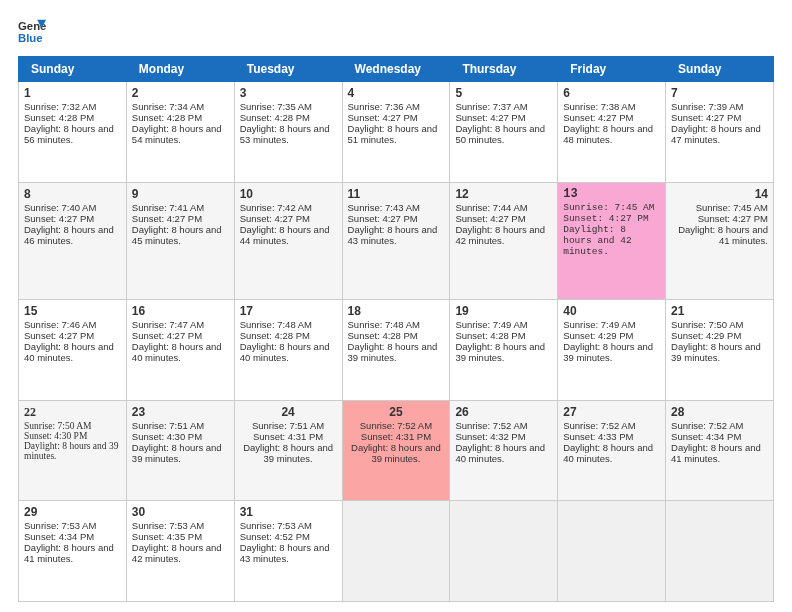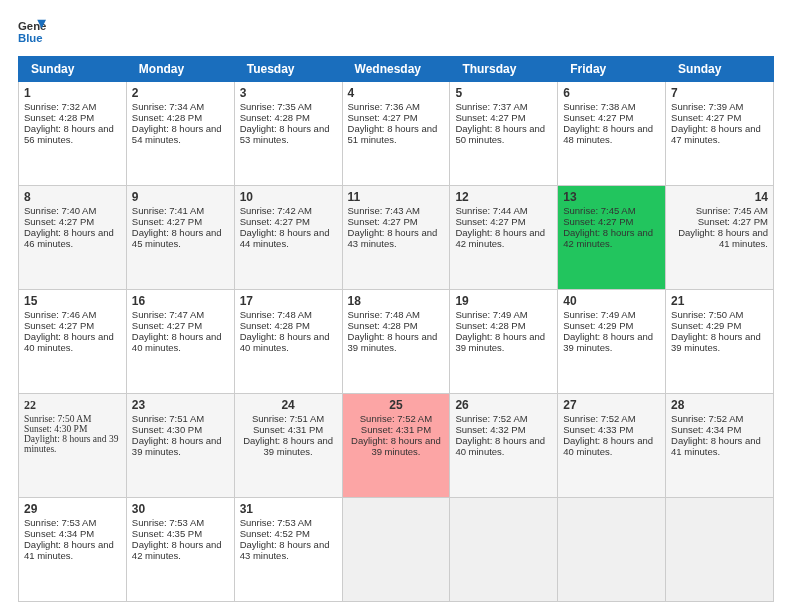--- a/index.html
+++ b/index.html
@@ -125,21 +125,21 @@
           <td><span class="day-num">5</span><span>Sunrise: 7:37 AM</span><br><span>Sunset: 4:27 PM</span><br><span>Daylight: 8 hours and 50 minutes.</span></td>
           <td><span class="day-num">6</span><span>Sunrise: 7:38 AM</span><br><span>Sunset: 4:27 PM</span><br><span>Daylight: 8 hours and 48 minutes.</span></td>
           <td><span class="day-num">7</span><span>Sunrise: 7:39 AM</span><br><span>Sunset: 4:27 PM</span><br><span>Daylight: 8 hours and 47 minutes.</span></td>
         </tr>
         <tr>
           <td style="background: rgb(245, 245, 245);"><span class="day-num">8</span><span>Sunrise: 7:40 AM</span><br><span>Sunset: 4:27 PM</span><br><span>Daylight: 8 hours and 46 minutes.</span></td>
           <td style="background: rgb(245, 245, 245);"><span class="day-num">9</span><span>Sunrise: 7:41 AM</span><br><span>Sunset: 4:27 PM</span><br><span>Daylight: 8 hours and 45 minutes.</span></td>
           <td style="background: rgb(245, 245, 245);"><span class="day-num">10</span><span>Sunrise: 7:42 AM</span><br><span>Sunset: 4:27 PM</span><br><span>Daylight: 8 hours and 44 minutes.</span></td>
           <td style="background: rgb(245, 245, 245);"><span class="day-num">11</span><span>Sunrise: 7:43 AM</span><br><span>Sunset: 4:27 PM</span><br><span>Daylight: 8 hours and 43 minutes.</span></td>
           <td style="background: rgb(245, 245, 245);"><span class="day-num">12</span><span>Sunrise: 7:44 AM</span><br><span>Sunset: 4:27 PM</span><br><span>Daylight: 8 hours and 42 minutes.</span></td>
-          <td style="background: #22c55e;"><span class="day-num">13</span><span>Sunrise: 7:45 AM</span><br><span>Sunset: 4:27 PM</span><br><span>Daylight: 8 hours and 42 minutes.</span></td>
+          <td style="background: #f9a8d4; font-family: Liberation Mono, monospace;"><span class="day-num">13</span><span>Sunrise: 7:45 AM</span><br><span>Sunset: 4:27 PM</span><br><span>Daylight: 8 hours and 42 minutes.</span></td>
           <td style="background: rgb(245, 245, 245); text-align: right;"><span class="day-num">14</span><span>Sunrise: 7:45 AM</span><br><span>Sunset: 4:27 PM</span><br><span>Daylight: 8 hours and 41 minutes.</span></td>
         </tr>
         <tr>
           <td><span class="day-num">15</span><span>Sunrise: 7:46 AM</span><br><span>Sunset: 4:27 PM</span><br><span>Daylight: 8 hours and 40 minutes.</span></td>
           <td><span class="day-num">16</span><span>Sunrise: 7:47 AM</span><br><span>Sunset: 4:27 PM</span><br><span>Daylight: 8 hours and 40 minutes.</span></td>
           <td><span class="day-num">17</span><span>Sunrise: 7:48 AM</span><br><span>Sunset: 4:28 PM</span><br><span>Daylight: 8 hours and 40 minutes.</span></td>
           <td><span class="day-num">18</span><span>Sunrise: 7:48 AM</span><br><span>Sunset: 4:28 PM</span><br><span>Daylight: 8 hours and 39 minutes.</span></td>
           <td><span class="day-num">19</span><span>Sunrise: 7:49 AM</span><br><span>Sunset: 4:28 PM</span><br><span>Daylight: 8 hours and 39 minutes.</span></td>
           <td><span class="day-num">40</span><span>Sunrise: 7:49 AM</span><br><span>Sunset: 4:29 PM</span><br><span>Daylight: 8 hours and 39 minutes.</span></td>
           <td><span class="day-num">21</span><span>Sunrise: 7:50 AM</span><br><span>Sunset: 4:29 PM</span><br><span>Daylight: 8 hours and 39 minutes.</span></td>

